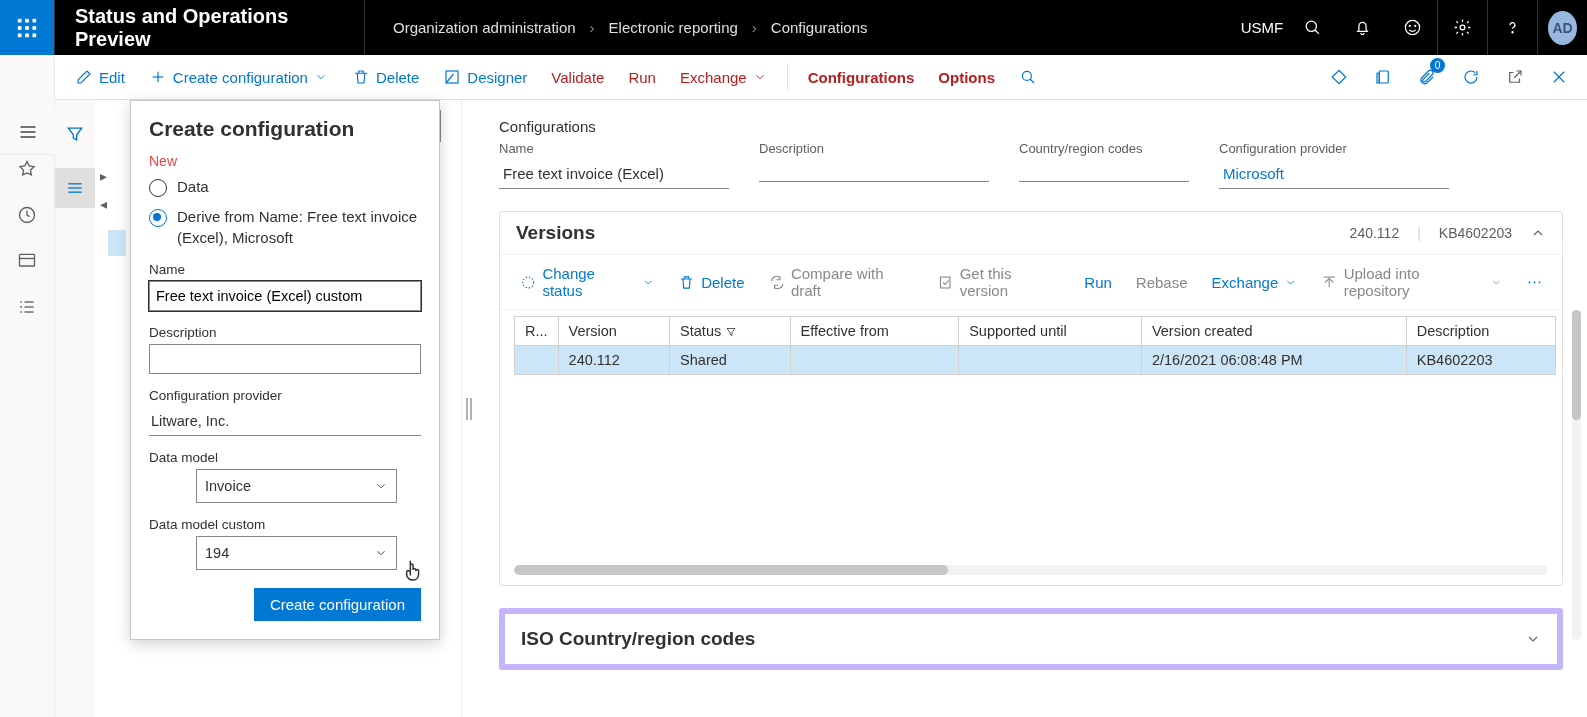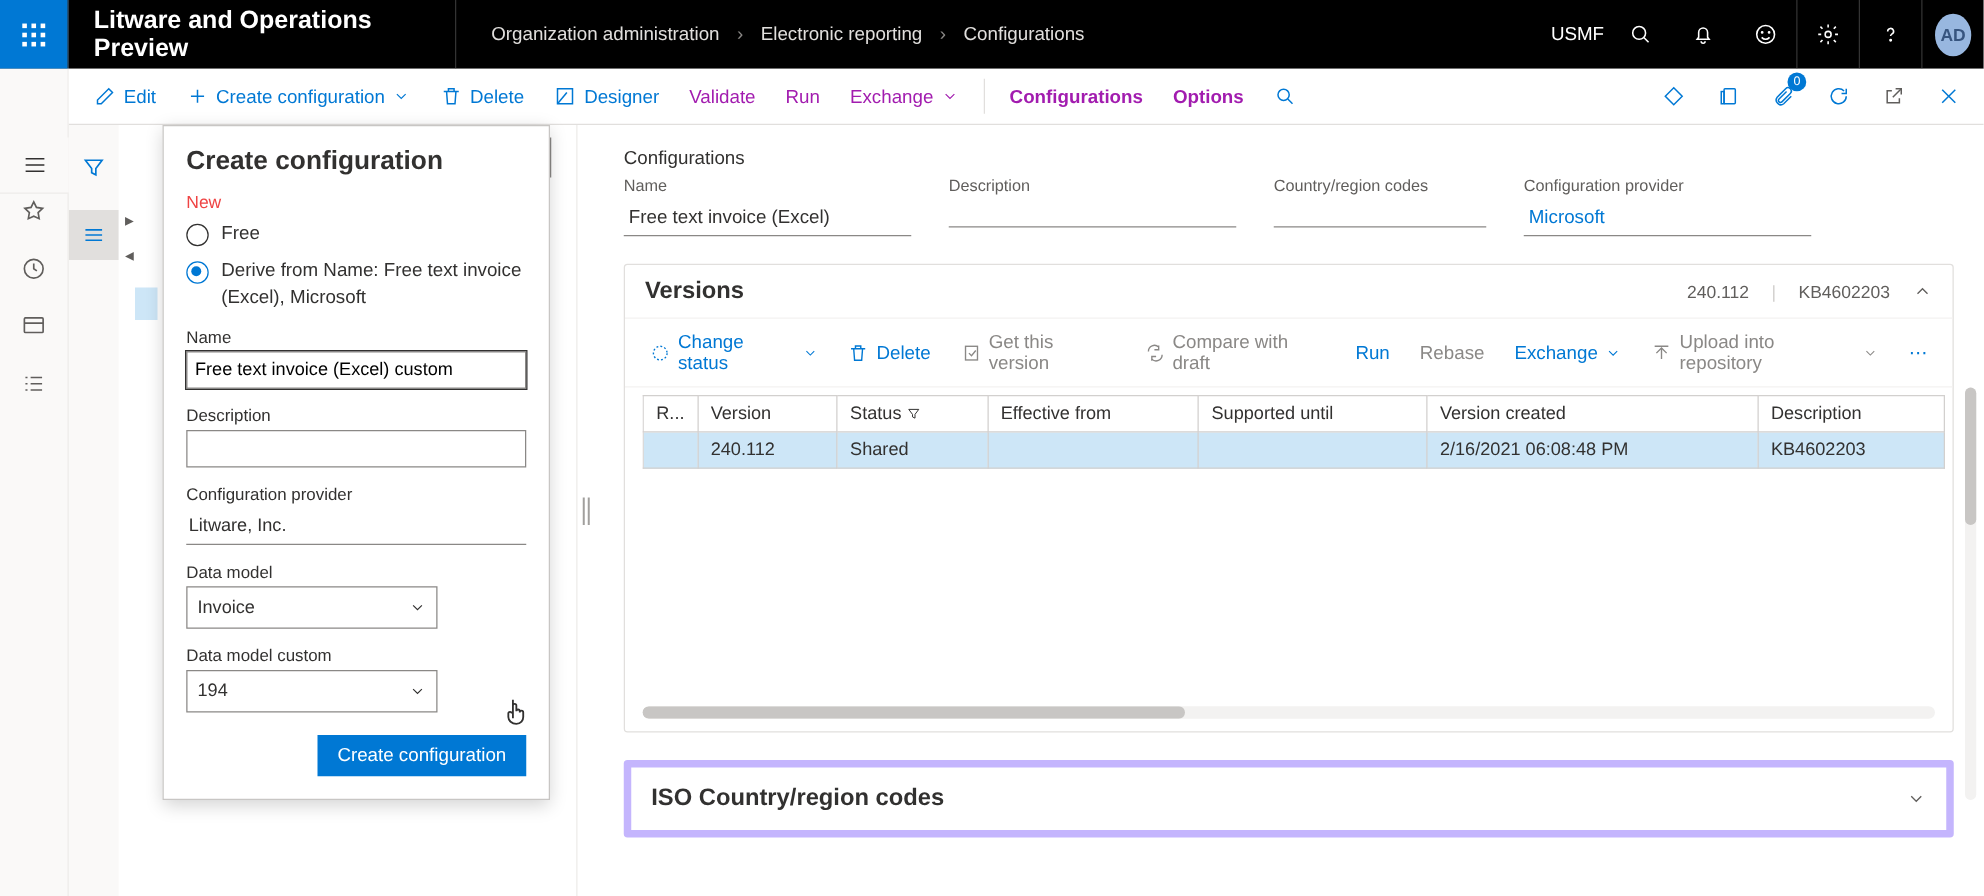--- a/index.html
+++ b/index.html
@@ -13,21 +13,21 @@
   .breadcrumbs { flex: 1; display: flex; align-items: center; gap: 14px; padding-left: 28px; font-size: 15px; color: #e1dfdd; }
   .breadcrumbs .chev { color: #8a8886; }
   .topbar-right { display: flex; align-items: center; height: 55px; }
   .top-icon { width: 50px; height: 55px; display: flex; align-items: center; justify-content: center; border-left: 1px solid #333; color: #fff; }
   .top-icon.nb { border-left: none; }
   .top-company { padding: 0 20px; font-size: 15px; }
   .avatar { width: 34px; height: 34px; border-radius: 50%; background: #98b7df; color: #37557f; display: flex; align-items: center; justify-content: center; font-weight: 600; margin: 0 10px; }
 
   
   .cmdbar { display:flex; align-items:center; height:45px; border-bottom:1px solid #e1dfdd; padding:0 10px; gap:4px; background:#fff; position:relative; margin-left:55px;}
-  .cmd { display:flex; align-items:center; gap:6px; padding:0 10px; height:100%; font-size:15px; color:#a21caf; cursor:default;}
+  .cmd { display:flex; align-items:center; gap:6px; padding:0 10px; height:100%; font-size:15px; color:#b91c1c; cursor:default;}
   .cmd.blue { color:#0078D4; }
   .cmd .ic { width:18px;height:18px; }
   .cmd-sep { width:1px; height:28px; background:#e1dfdd; margin:0 6px; }
   .cmd.bold { font-weight:600; }
   .cmdbar-right { margin-left:auto; display:flex; align-items:center; gap:8px; }
   .cmdbar-right .ibtn { width:36px; height:36px; display:flex; align-items:center; justify-content:center; color:#0078D4; position:relative;}
   .ibtn.grey{color:#605e5c;}
   .badge{position:absolute;top:-1px;right:0;background:#0078D4;color:#fff;border-radius:10px;font-size:10px;min-width:15px;height:15px;display:flex;align-items:center;justify-content:center;padding:0 3px;}
 
   
@@ -52,21 +52,21 @@
   .section-label{font-size:14px;color:#ef4444;margin-bottom:8px;margin-top:6px;}
   .radio-row{display:flex; gap:10px; align-items:flex-start; margin-bottom:10px;}
   .radio{width:18px;height:18px;border:1.5px solid #323130;border-radius:50%;flex-shrink:0;margin-top:2px;position:relative;}
   .radio.checked{border-color:#0078D4;}
   .radio.checked::after{content:"";position:absolute;top:3px;left:3px;width:8px;height:8px;border-radius:50%;background:#0078D4;}
   .radio-label{font-size:15px; line-height:1.35;}
   .field-label{font-size:13.5px;color:#323130;margin-top:14px;margin-bottom:4px;}
   .txt-input{width:100%;height:30px;border:1px solid #8a8886;padding:0 6px;font-size:14.5px;background:#fff;}
   .txt-input.focus{outline:1px solid #323130;}
   .ro-input{width:100%;border:none;border-bottom:1px solid #8a8886;padding:6px 2px;font-size:14.5px;background:transparent;}
-  .select{width:74%;height:30px;border:1px solid #8a8886;display:flex;align-items:center;justify-content:space-between;padding:16px 8px;font-size:14.5px;}
+  .select{width:74%;height:30px;border:1px solid #8a8886;display:flex;align-items:center;justify-content:space-between;padding:16px 8px;font-size:14.5px;margin-left:47px;}
   .primary-btn{background:#0078D4;color:#fff;border:none;padding:8px 16px;font-size:15px;font-weight:500;float:right;margin-top:18px;cursor:pointer;}
   .cursor-img{position:absolute; bottom:-18px; right:-4px; font-size:20px;}
 
   
   .drag-handle{width:14px; display:flex;align-items:center;justify-content:center;color:#a19f9d; cursor:col-resize; border-left:1px solid #edebe9;}
 
   
   .content{flex:1; overflow:auto; padding:18px 24px 0 24px; position:relative;}
   .sheet-header{font-size:15px;color:#323130;margin-bottom:6px;}
   .header-fields{display:flex;gap:30px;margin-top:6px;margin-bottom:22px;}
@@ -119,21 +119,21 @@
           <rect x="18" y="2" width="4" height="4"></rect>
           <rect x="2" y="10" width="4" height="4"></rect>
           <rect x="10" y="10" width="4" height="4"></rect>
           <rect x="18" y="10" width="4" height="4"></rect>
           <rect x="2" y="18" width="4" height="4"></rect>
           <rect x="10" y="18" width="4" height="4"></rect>
           <rect x="18" y="18" width="4" height="4"></rect>
         </g>
       </svg>
   </div>
-  <div class="app-title">Litware and Operations Preview</div>
+  <div class="app-title">Status and Operations Preview</div>
   <div class="breadcrumbs">
     <span>Organization administration</span>
     <span class="chev">›</span>
     <span>Electronic reporting</span>
     <span class="chev">›</span>
     <span>Configurations</span>
   </div>
   <div class="topbar-right">
     <div class="top-icon nb top-company">USMF</div>
     <div class="top-icon nb">
@@ -389,33 +389,33 @@
             </svg>
         </div>
         <div class="tbtn blue">
           <svg class="ic" viewBox="0 0 24 24">
               <path d="M4 7h16M9 7V4h6v3M7 7l1 13h8l1-13"></path>
             </svg>
           <span>Delete</span>
         </div>
         <div class="tbtn grey">
           <svg class="ic" viewBox="0 0 24 24">
-              <rect x="5" y="4" width="14" height="16"></rect>
-              <path d="M9 12l3 3 5-6"></path>
-            </svg>
-          <span>Get this version</span>
-        </div>
-        <div class="tbtn grey">
-          <svg class="ic" viewBox="0 0 24 24">
               <path d="M4 10a7 7 0 0 1 12-5"></path>
               <path d="M20 14a7 7 0 0 1-12 5"></path>
               <path d="M16 3v5h-5"></path>
               <path d="M8 21v-5h5"></path>
             </svg>
           <span>Compare with draft</span>
+        </div>
+        <div class="tbtn grey">
+          <svg class="ic" viewBox="0 0 24 24">
+              <rect x="5" y="4" width="14" height="16"></rect>
+              <path d="M9 12l3 3 5-6"></path>
+            </svg>
+          <span>Get this version</span>
         </div>
         <div class="tbtn blue">
             <span>Run</span>
           </div>
         <div class="tbtn grey">
             <span>Rebase</span>
           </div>
         <div class="tbtn blue">
           <span>Exchange</span>
           <svg width="13" height="13" viewBox="0 0 24 24">
@@ -484,21 +484,21 @@
 </div>
 
 <div class="filterbox"></div>
 
 <div class="dropdown-panel">
   <h2>Create configuration</h2>
   <div class="section-label">New</div>
 
   <div class="radio-row">
     <div class="radio"></div>
-    <div class="radio-label">Free</div>
+    <div class="radio-label">Data</div>
   </div>
   <div class="radio-row">
     <div class="radio checked"></div>
     <div class="radio-label">Derive from Name: Free text invoice (Excel), Microsoft</div>
   </div>
 
   <div class="field-label">Name</div>
   <input type="text" class="txt-input focus" value="Free text invoice (Excel) custom" style="">
 
   <div class="field-label">Description</div>

